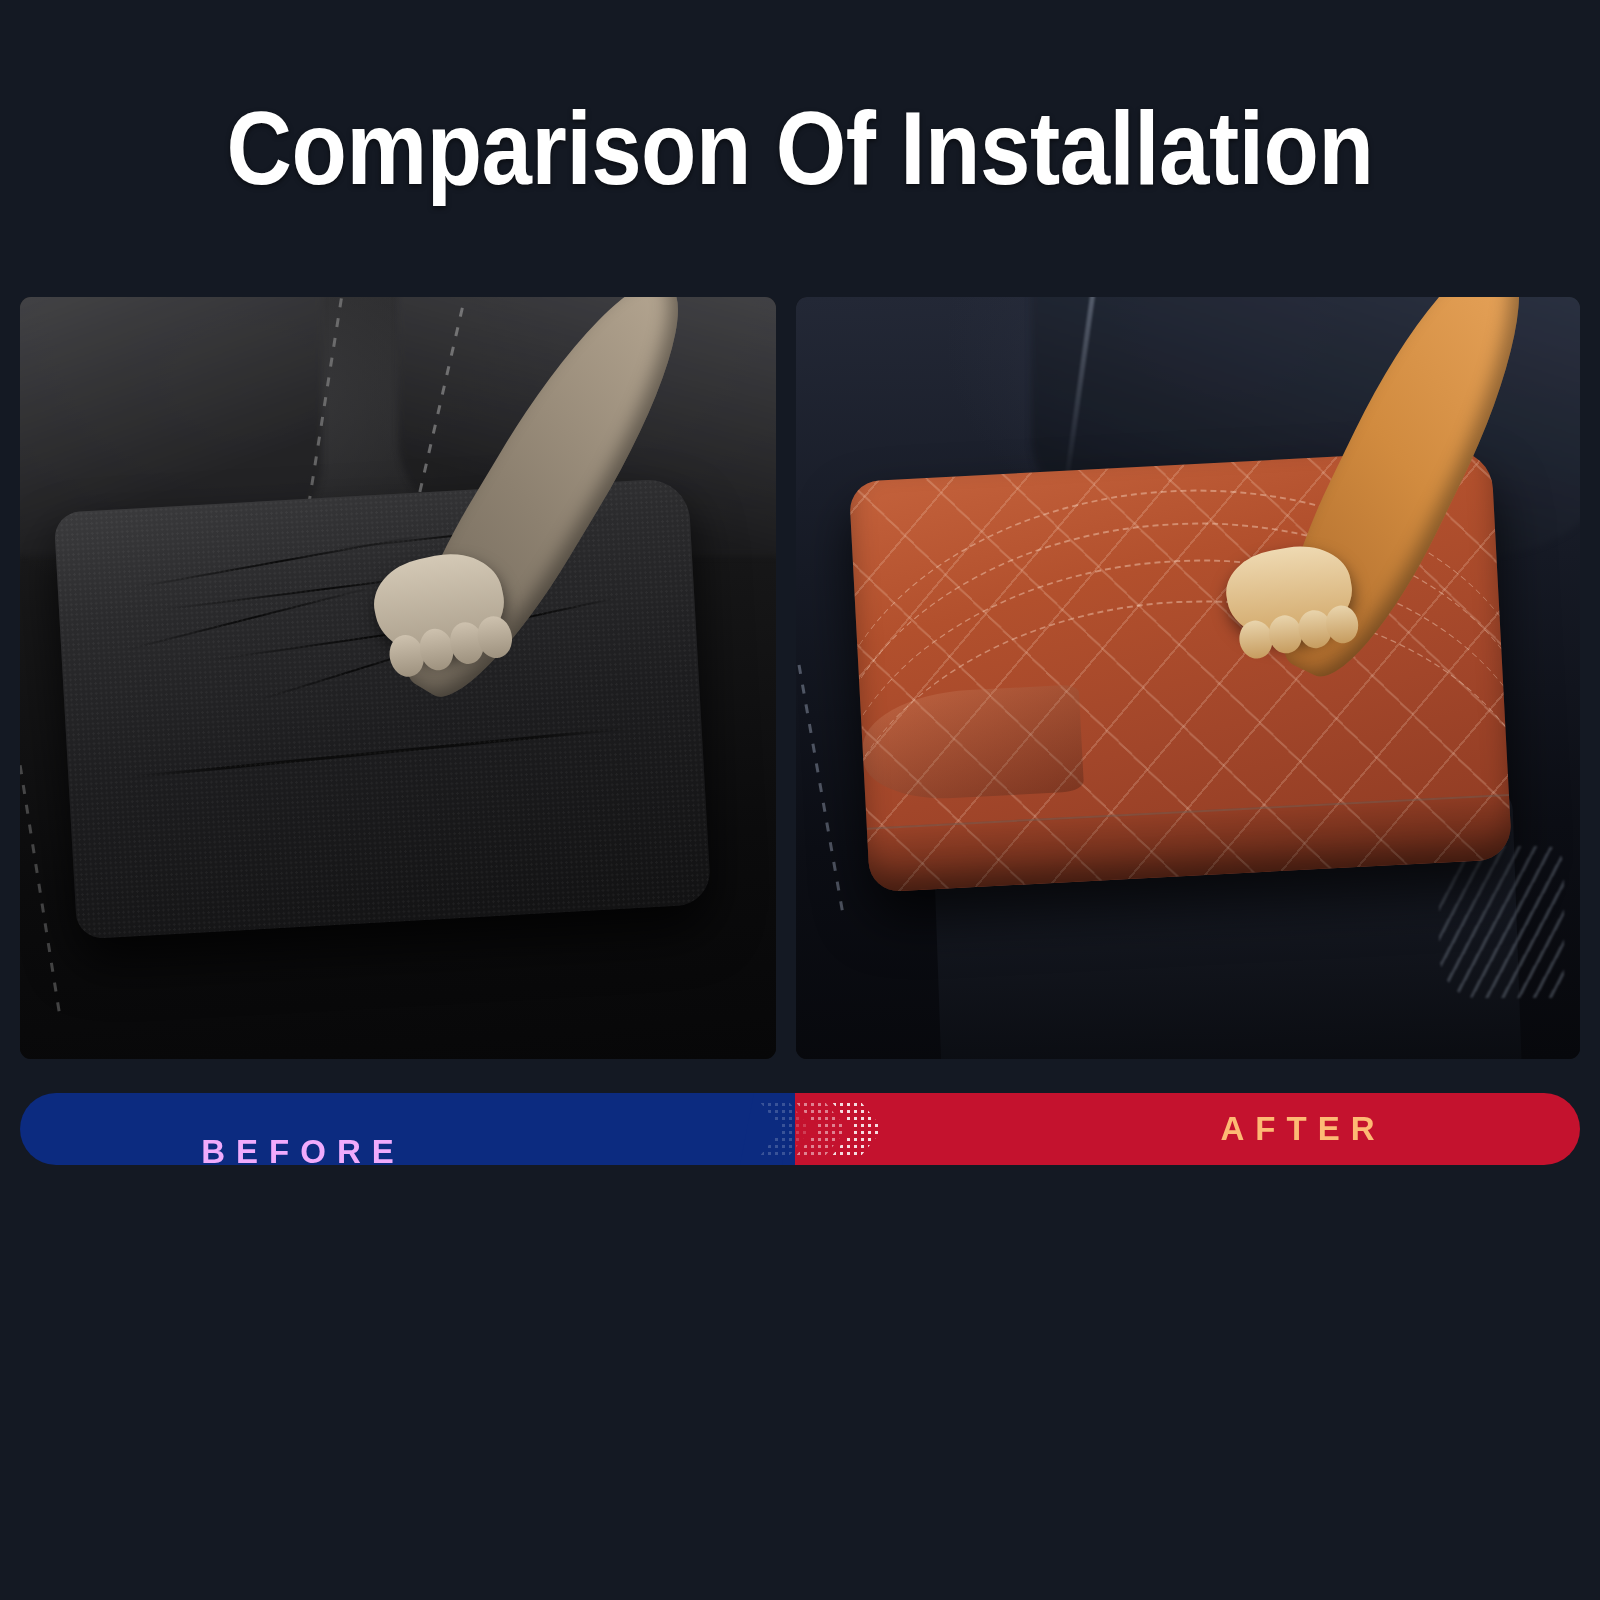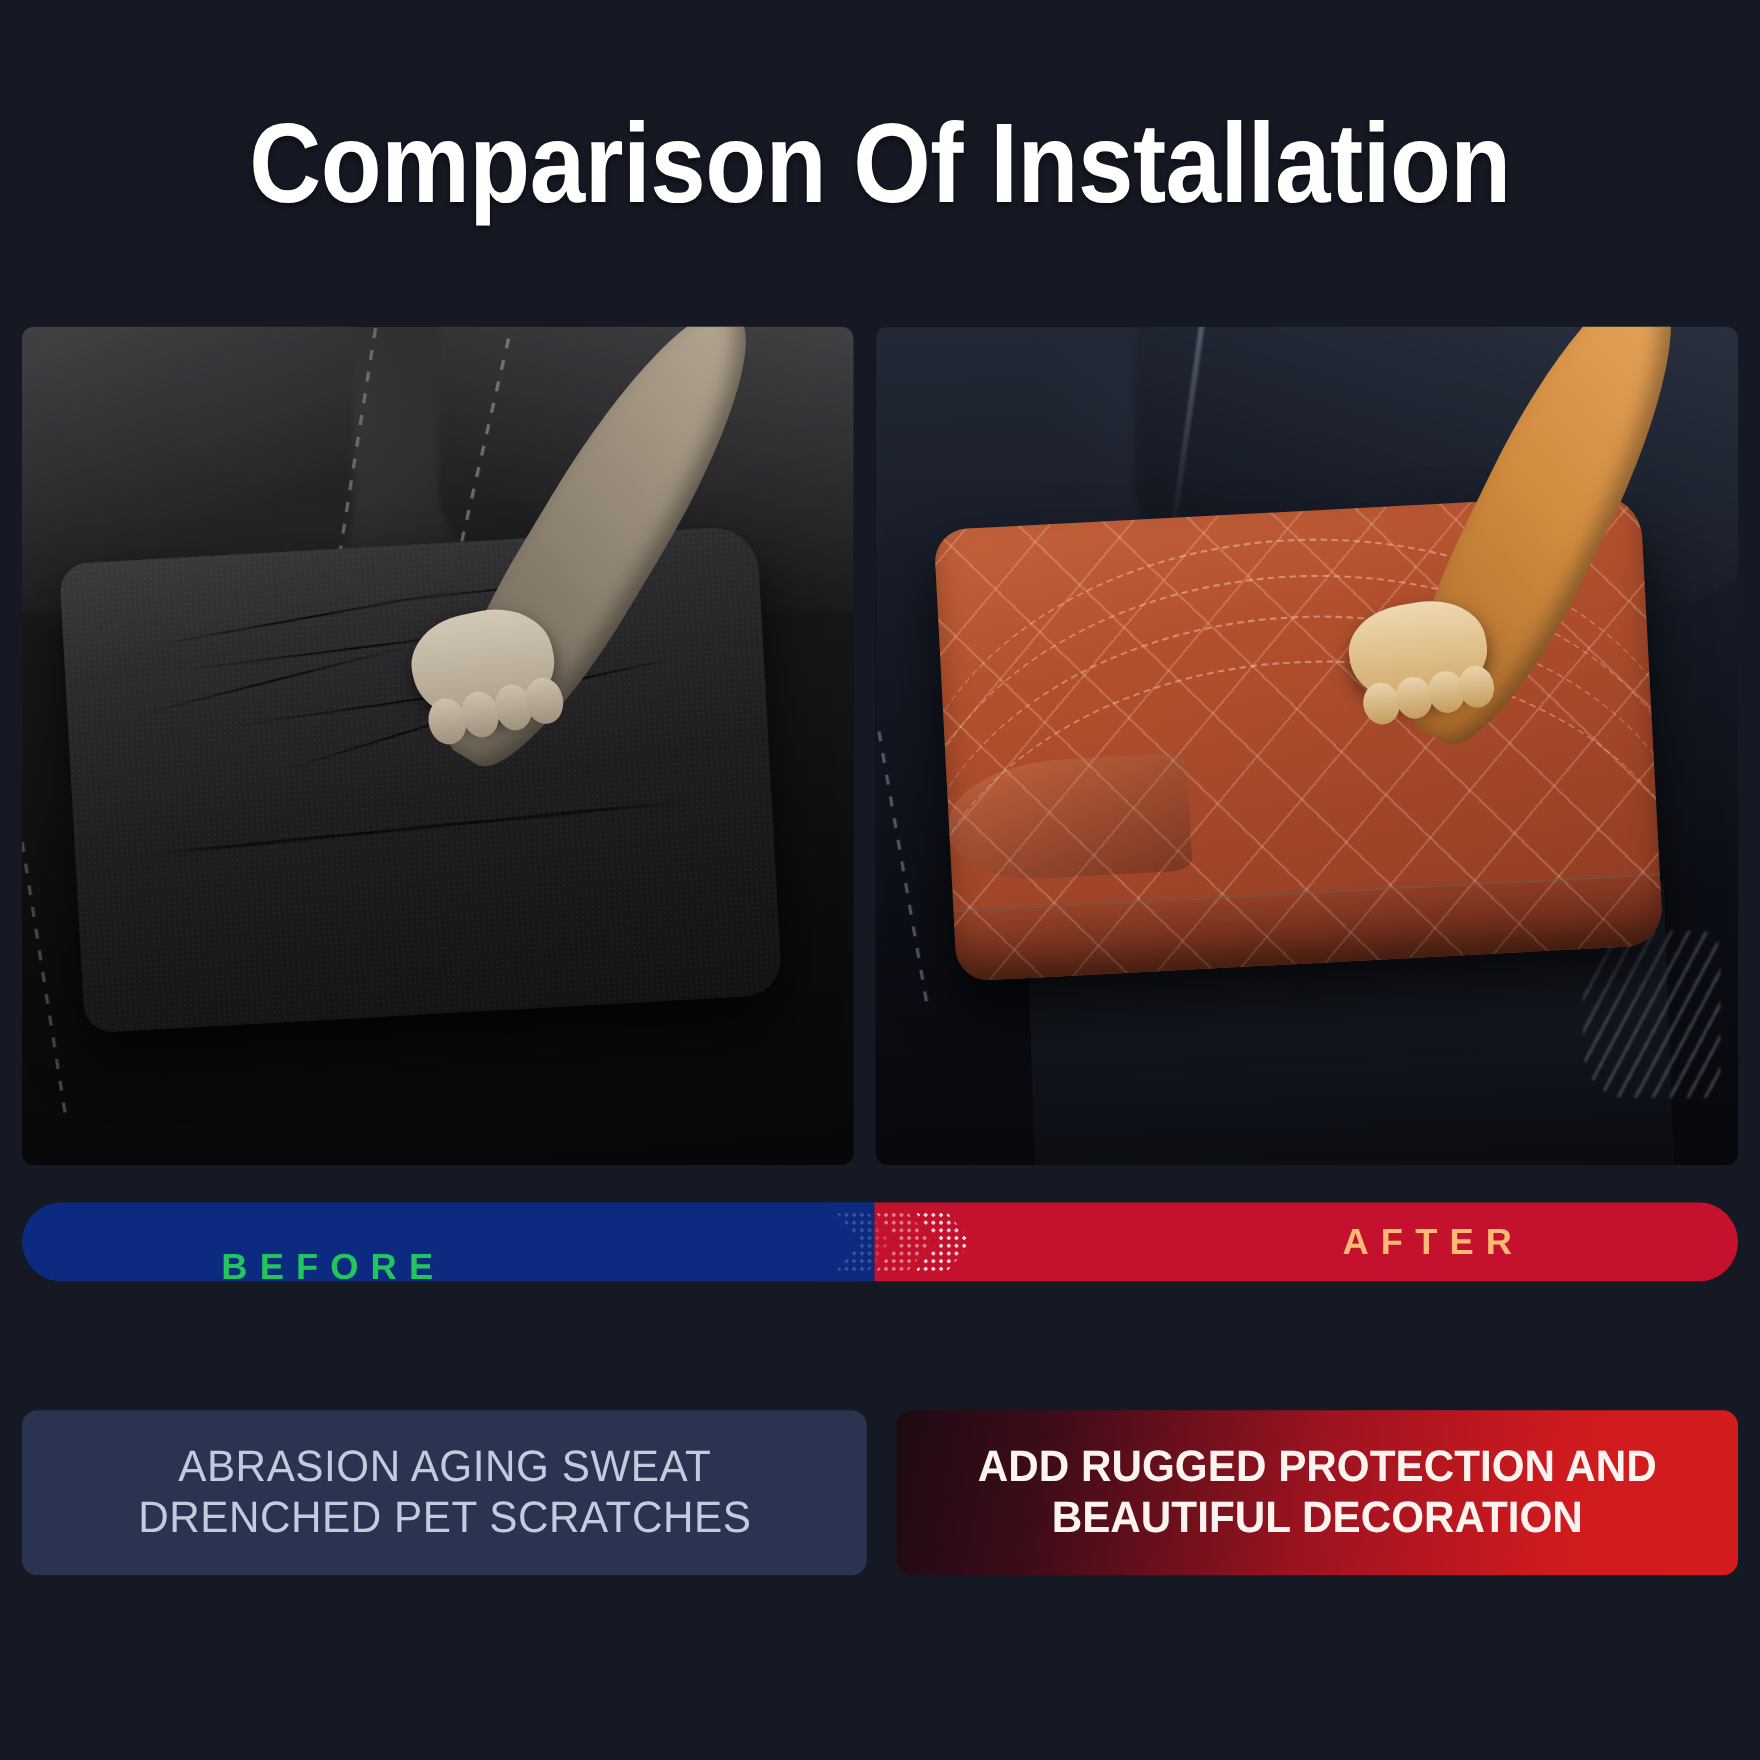--- a/index.html
+++ b/index.html
@@ -206,21 +206,21 @@
   .banner-half.before { width:775px; background:#0c2b80; }
   .banner-half.after  { width:785px; background:#c4122e; }
   .banner-half.before::after{
     content:""; position:absolute; right:-1px; top:0; width:42px; height:100%;
     background:#0c2b80; transform:skewX(-11deg); transform-origin:top;
   }
   .banner-label {
     position:relative; z-index:3;
     font-size:33px; font-weight:bold; letter-spacing:11px;
   }
-  .label-before { color:#22c55e; margin-right:-11px; transform:translateX(-110px);margin-top:46px; }
+  .label-before { color:#f0abfc; margin-right:-11px; transform:translateX(-110px);margin-top:46px; }
   .label-after  { color:#fdba74; margin-right:-11px; transform:translateX(110px); }
 
   .chev-wrap { position:absolute; left:735px; top:0; width:130px; height:72px; z-index:6; }
   .chev {
     position:absolute; top:8px; width:52px; height:56px;
     background-image:radial-gradient(rgba(255,255,255,.85) 1.5px, rgba(0,0,0,0) 1.7px);
     background-size:7px 7px;
     clip-path:polygon(0 0, 56% 0, 100% 50%, 56% 100%, 0 100%, 44% 50%);
   }
   .chev.c1 { left:4px;  opacity:.22; }
@@ -328,28 +328,14 @@
     <div class="banner-half after">
       <span class="banner-label label-after">AFTER</span>
     </div>
     <div class="chev-wrap">
       <div class="chev c1"></div>
       <div class="chev c2"></div>
       <div class="chev c3"></div>
     </div>
   </div>
 
-  <div class="captions">
-    <div class="caption left">
-      <div class="caption-text">
-        <span>ABRASION AGING SWEAT</span><br>
-        <span>DRENCHED PET SCRATCHES</span>
-      </div>
-    </div>
-    <div class="caption right">
-      <div class="caption-text">
-        <span>ADD RUGGED PROTECTION AND</span><br>
-        <span>BEAUTIFUL DECORATION</span>
-      </div>
-    </div>
-  </div>
 
 </div>
 
 </body></html>

